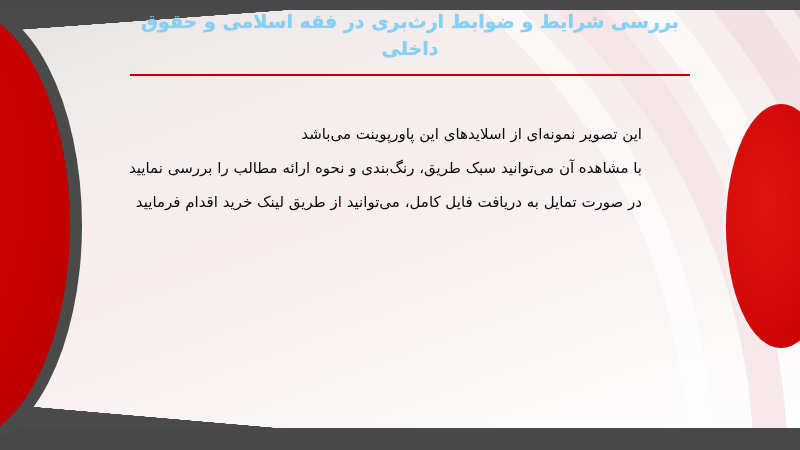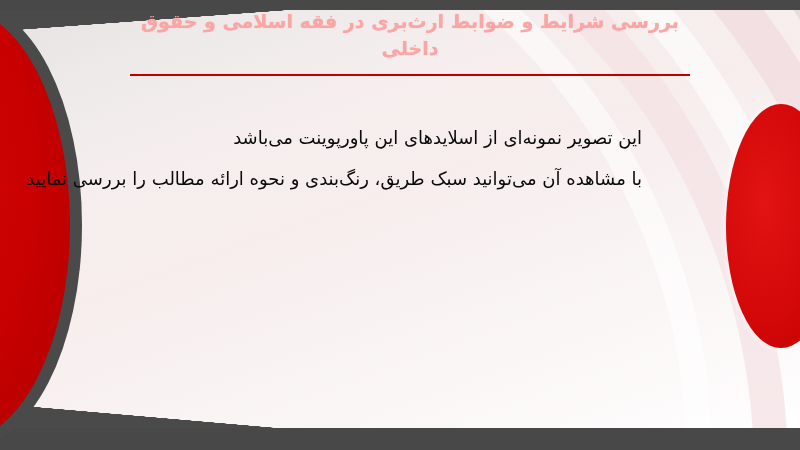--- a/index.html
+++ b/index.html
@@ -122,21 +122,21 @@
   
   .title-block {
     position: absolute;
     left: 120px;
     top: 8px;
     width: 580px;
     text-align: center;
     z-index: 6;
   }
   .title-text {
-    color: #fca5a5;
+    color: #7dd3fc;
     font-size: 19px;
     font-weight: bold;
     line-height: 1.42;
     letter-spacing: 0;
     white-space: pre-line;
     text-shadow: 0 0 1px rgba(192,0,0,0.25);
   }
   .title-rule {
     position: absolute;
     left: 130px;
@@ -151,21 +151,21 @@
   .body-block {
     position: absolute;
     right: 158px;
     top: 118px;
     width: 520px;
     text-align: right;
     z-index: 6;
   }
   .body-line {
     color: #0a0a0a;
-    font-size: 18px;
+    font-size: 15px;
     line-height: 2.25;
     font-weight: normal;
     white-space: nowrap;
     text-align: right;
   }
 </style>
 </head>
 <body>
 
 <div class="slide">
@@ -197,15 +197,16 @@
 
   <div class="title-block">
     <div class="title-text">بررسی شرایط و ضوابط ارث‌بری در فقه اسلامی و حقوق
 داخلی</div>
   </div>
   <div class="title-rule"></div>
 
   <div class="body-block">
     <div class="body-line">این تصویر نمونه‌ای از اسلایدهای این پاورپوینت می‌باشد</div>
     <div class="body-line">با مشاهده آن می‌توانید سبک طریق، رنگ‌بندی و نحوه ارائه مطالب را بررسی نمایید</div>
+    <div class="body-line">در صورت تمایل به دریافت فایل کامل، می‌توانید از طریق لینک خرید اقدام فرمایید</div>
   </div>
 
 </div>
 
 </body></html>

